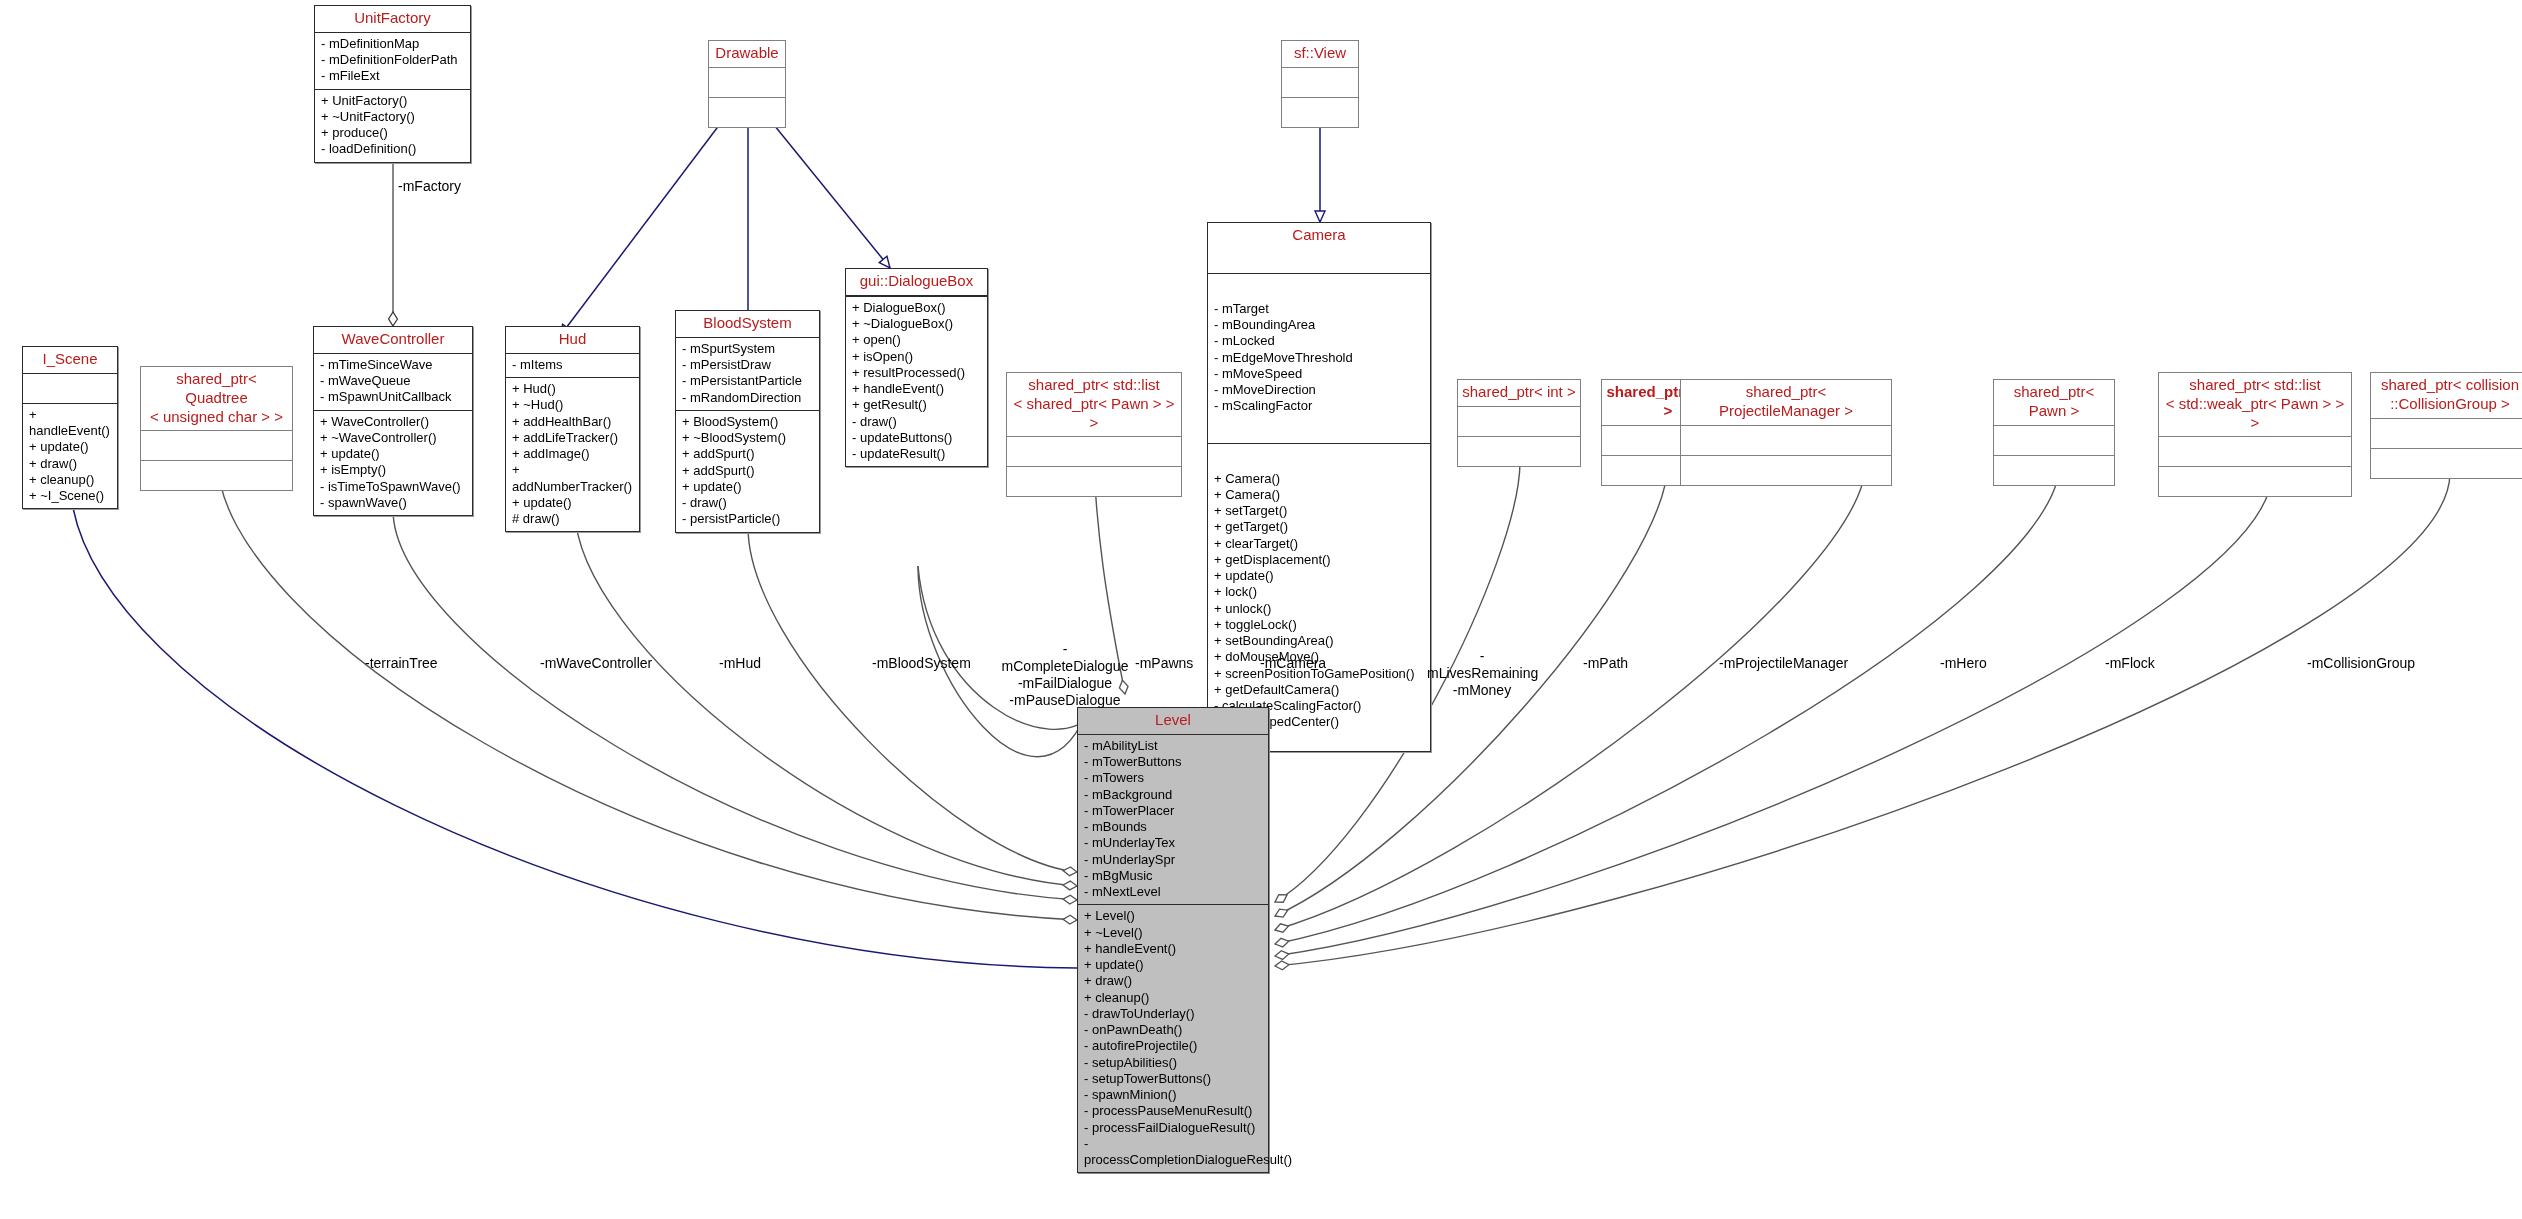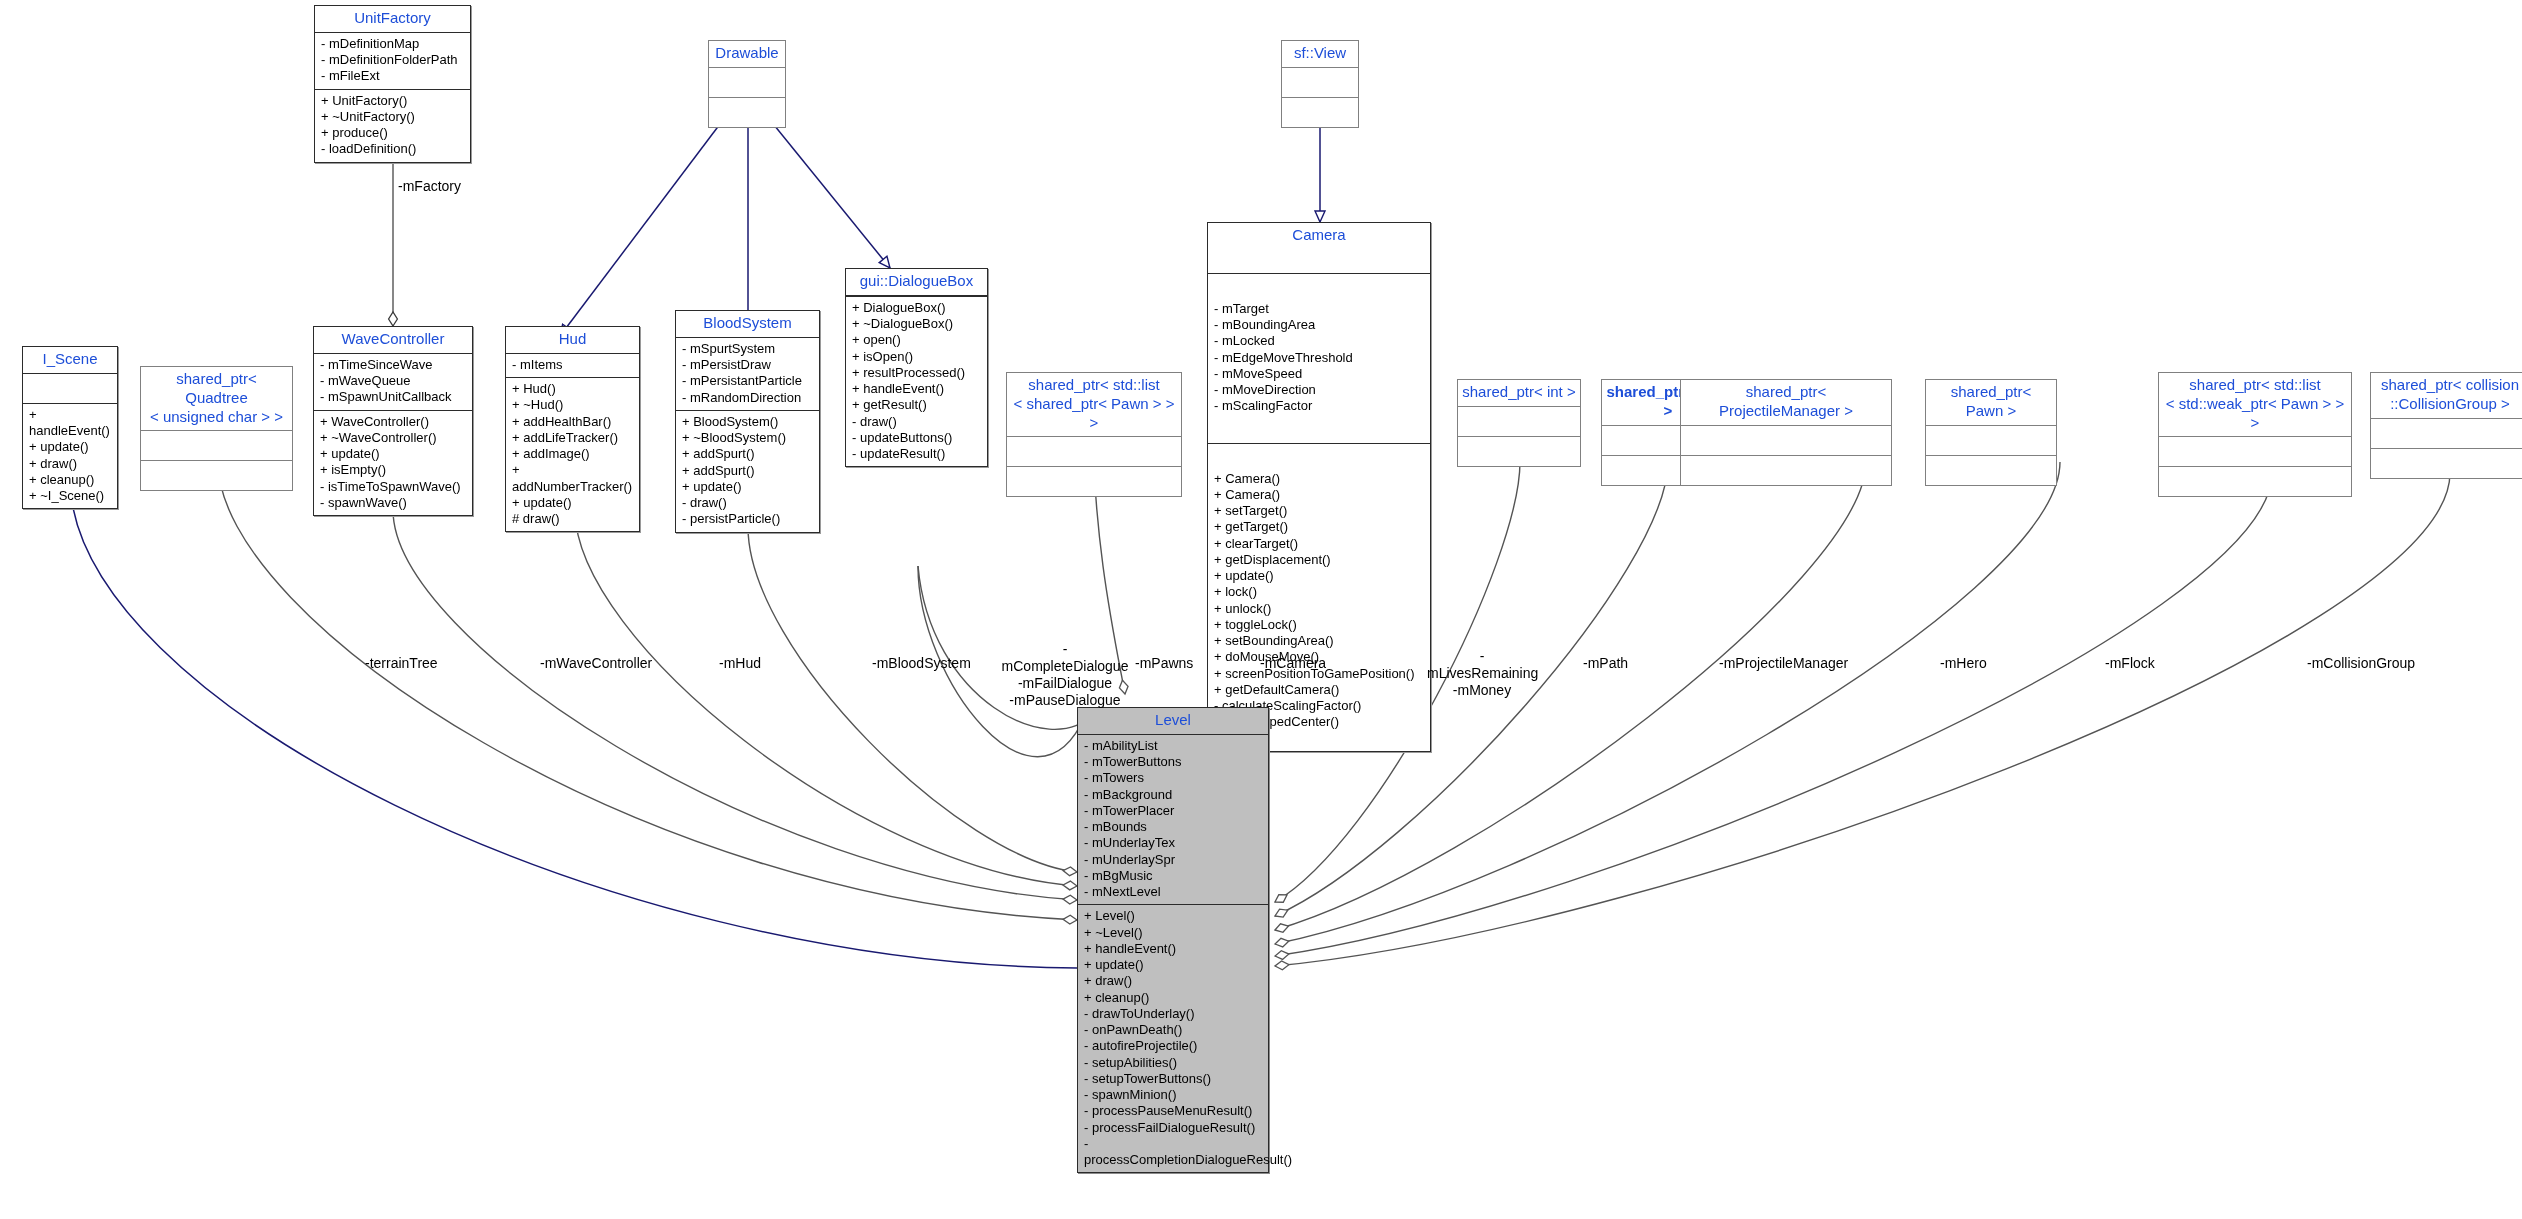--- a/index.html
+++ b/index.html
@@ -38,21 +38,21 @@
   }
   .uml-box.highlight {
     background: #bfbfbf;
     border: 1px solid #2b2b2b;
     box-shadow: 1px 1px 0 #8a8a8a;
   }
   .uml-title {
     text-align: center;
     font-size: 15px;
     line-height: 1.25;
-    color: #1d4ed8;
+    color: #b91c1c;
     padding: 3px 4px 4px 4px;
     white-space: pre-line;
   }
   .uml-sep {
     height: 1px;
     background: #808080;
     flex: none;
   }
   .uml-box.solid .uml-sep,
   .uml-box.highlight .uml-sep {
@@ -331,21 +331,21 @@
   </div>
 
   <div class="uml-box" style="left:1680px; top:379px; width:212px;">
     <div class="uml-title">shared_ptr&lt; ProjectileManager &gt;</div>
     <div class="uml-sep"></div>
     <div class="uml-compartment empty"></div>
     <div class="uml-sep"></div>
     <div class="uml-compartment empty"></div>
   </div>
 
-  <div class="uml-box" style="left:1925px; top:379px; width:132px;">
+  <div class="uml-box" style="left:1993px; top:379px; width:122px;">
     <div class="uml-title">shared_ptr&lt; Pawn &gt;</div>
     <div class="uml-sep"></div>
     <div class="uml-compartment empty"></div>
     <div class="uml-sep"></div>
     <div class="uml-compartment empty"></div>
   </div>
 
   <div class="uml-box" style="left:2158px; top:372px; width:194px;">
     <div class="uml-title">shared_ptr&lt; std::list
 &lt; std::weak_ptr&lt; Pawn &gt; &gt; &gt;</div>

